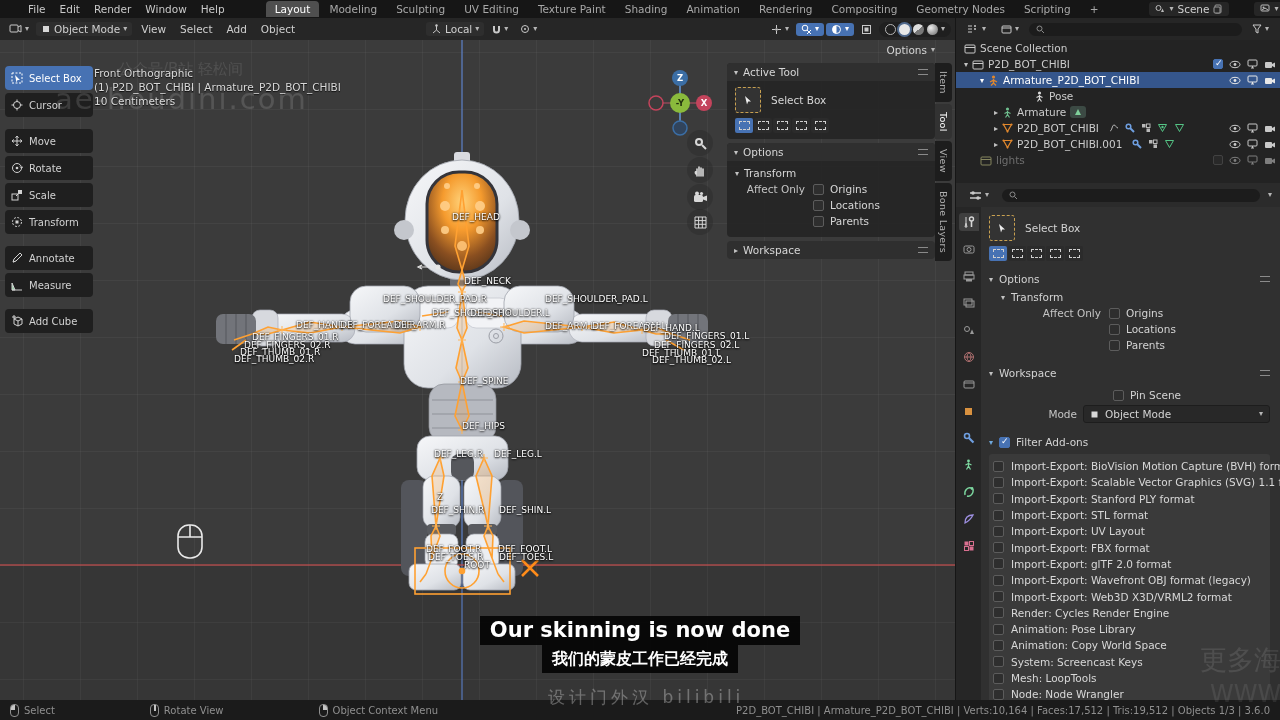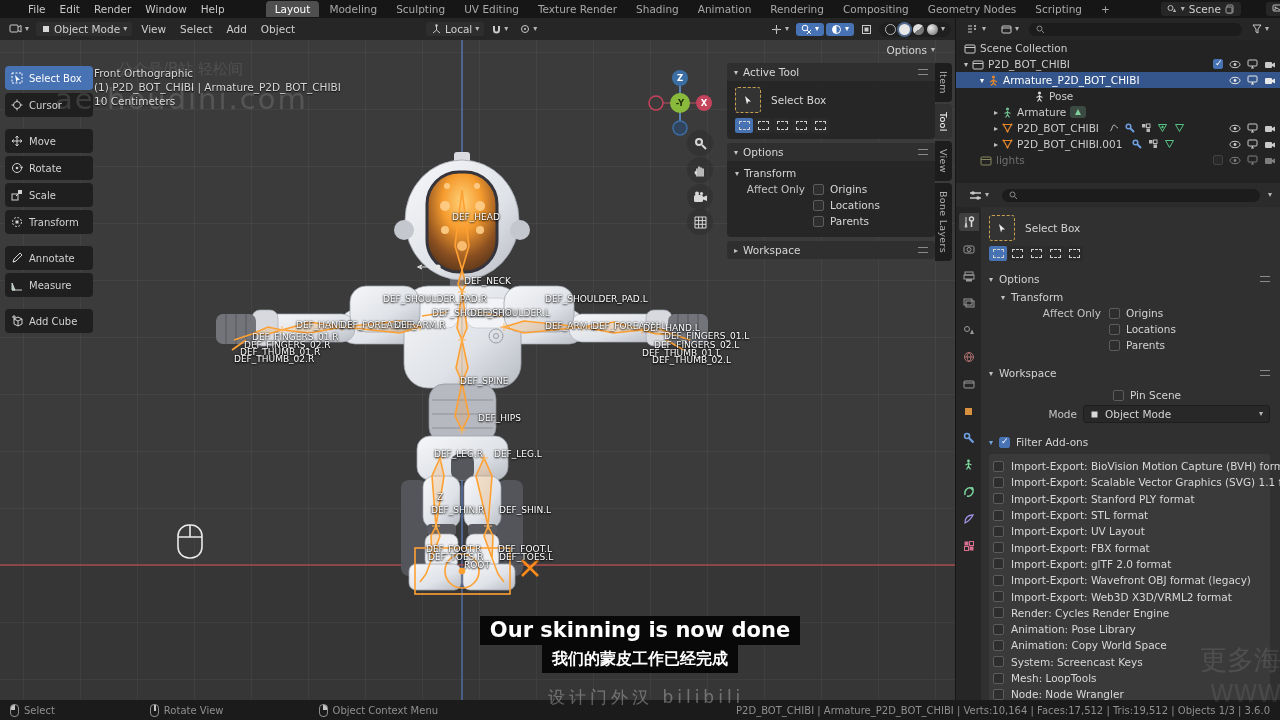--- a/index.html
+++ b/index.html
@@ -132,21 +132,21 @@
         <span class="menu-item">Window</span>
         <span class="menu-item">Help</span>
       </div>
     <span style="width:12px;"></span>
     <div style="display:flex;gap:1px;">
 
     <span class="ws-tab active">Layout</span>
         <span class="ws-tab">Modeling</span>
         <span class="ws-tab">Sculpting</span>
         <span class="ws-tab">UV Editing</span>
-        <span class="ws-tab">Texture Render</span>
+        <span class="ws-tab">Texture Paint</span>
         <span class="ws-tab">Shading</span>
         <span class="ws-tab">Animation</span>
         <span class="ws-tab">Rendering</span>
         <span class="ws-tab">Compositing</span>
         <span class="ws-tab">Geometry Nodes</span>
         <span class="ws-tab">Scripting</span>
         <span class="ws-tab">+</span>
       </div>
     <span style="flex:1;"></span>
     <div class="id-field">
@@ -425,21 +425,21 @@
         <span class="bone-label" style="left: 643px; top: 283px;">DEF_HAND.L</span>
         <span class="bone-label" style="left: 252px; top: 292px;">DEF_FINGERS_01.R</span>
         <span class="bone-label" style="left: 244px; top: 300px;">DEF_FINGERS_02.R</span>
         <span class="bone-label" style="left: 240px; top: 307px;">DEF_THUMB_01.R</span>
         <span class="bone-label" style="left: 234px; top: 314px;">DEF_THUMB_02.R</span>
         <span class="bone-label" style="left: 664px; top: 291px;">DEF_FINGERS_01.L</span>
         <span class="bone-label" style="left: 654px; top: 300px;">DEF_FINGERS_02.L</span>
         <span class="bone-label" style="left: 642px; top: 308px;">DEF_THUMB_01.L</span>
         <span class="bone-label" style="left: 652px; top: 315px;">DEF_THUMB_02.L</span>
         <span class="bone-label" style="left: 460px; top: 336px;">DEF_SPINE</span>
-        <span class="bone-label" style="left: 462px; top: 373px; margin-left: 16px;">DEF_HIPS</span>
+        <span class="bone-label" style="left: 462px; top: 381px;">DEF_HIPS</span>
         <span class="bone-label" style="left: 434px; top: 409px;">DEF_LEG.R</span>
         <span class="bone-label" style="left: 494px; top: 409px;">DEF_LEG.L</span>
         <span class="bone-label" style="left: 431px; top: 465px;">DEF_SHIN.R</span>
         <span class="bone-label" style="left: 499px; top: 465px;">DEF_SHIN.L</span>
         <span class="bone-label" style="left: 426px; top: 504px;">DEF_FOOT.R</span>
         <span class="bone-label" style="left: 498px; top: 504px;">DEF_FOOT.L</span>
         <span class="bone-label" style="left: 428px; top: 512px;">DEF_TOES.R</span>
         <span class="bone-label" style="left: 499px; top: 512px;">DEF_TOES.L</span>
         <span class="bone-label" style="left: 464px; top: 520px;">ROOT</span>
         <span class="bone-label" style="left: 437px; top: 452px;">Z</span>

